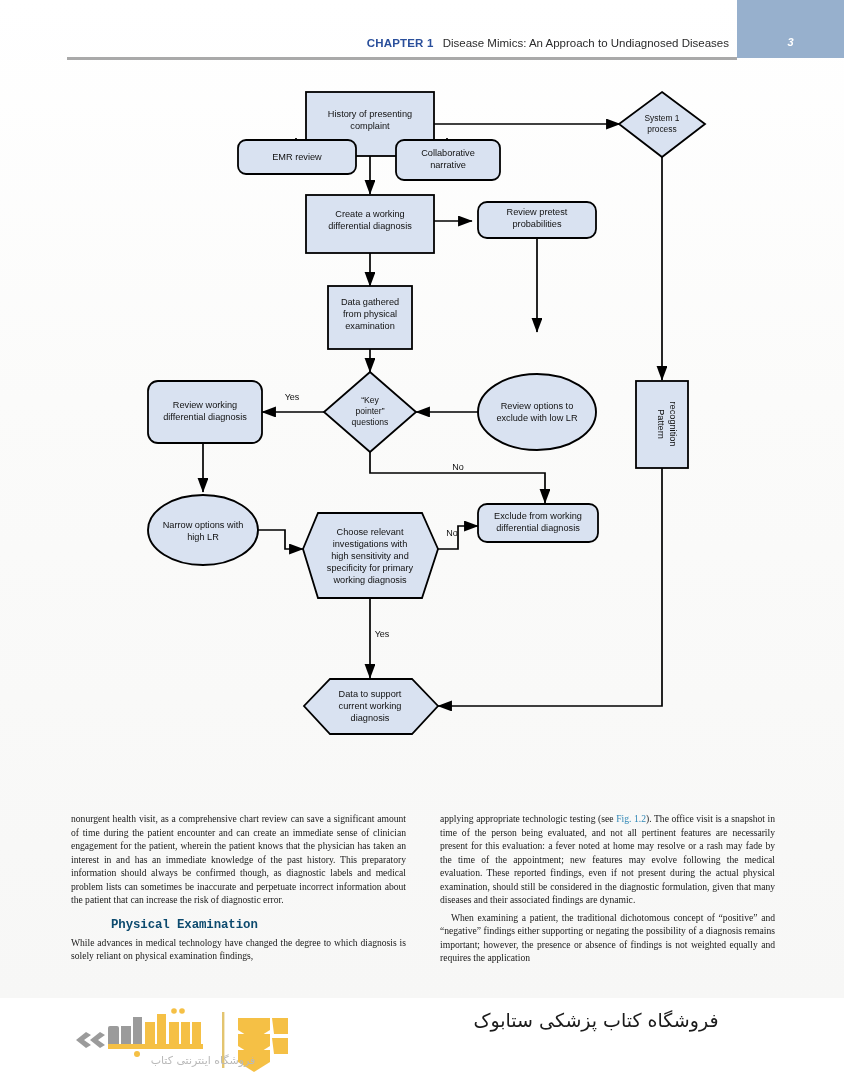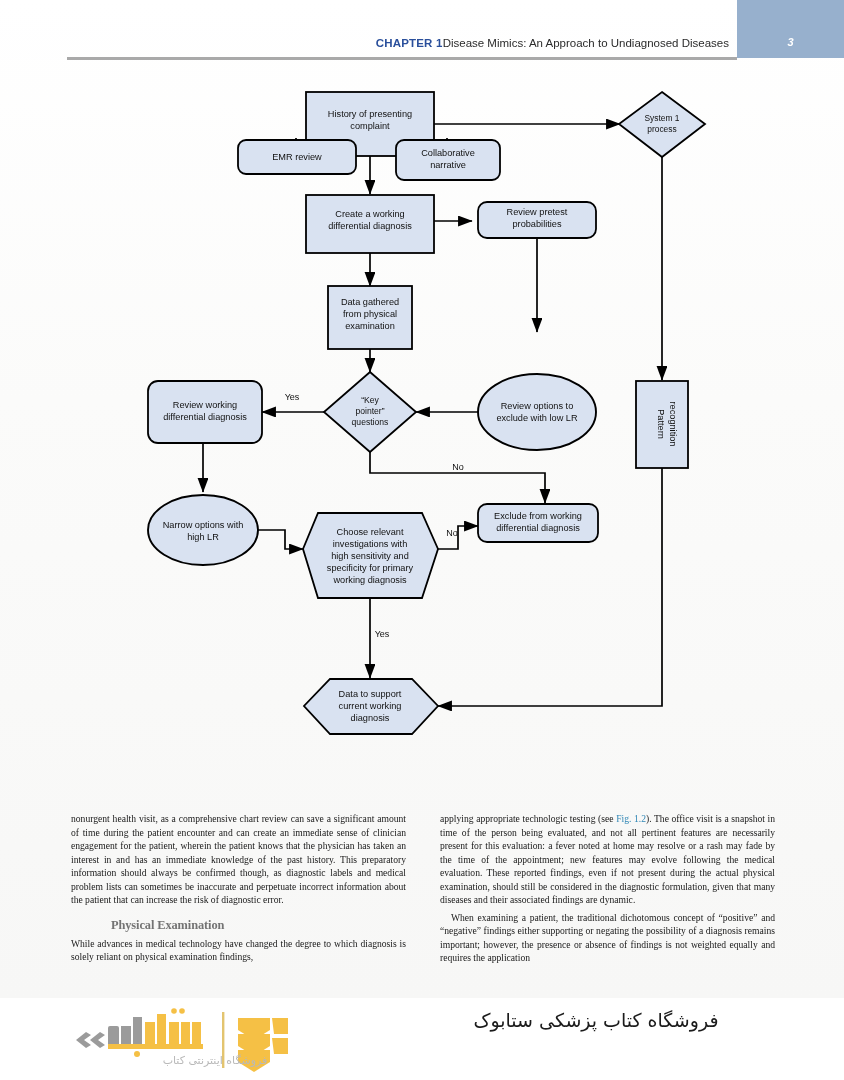--- a/index.html
+++ b/index.html
@@ -38,20 +38,21 @@
     font-size:11px; font-weight:bold; font-style:italic;
   }
   #running-head {
     position:absolute; right:115px; top:37px;
     white-space:nowrap;
     font-family:"Liberation Sans", sans-serif;
     font-size:11.5px; color:#2b2b2b;
   }
   #running-head .chap {
     color:#2a4f9b; font-weight:bold; letter-spacing:.2px;
+    margin-right:9px;
   }
   #header-rule {
     position:absolute; left:67px; top:57px; width:670px; height:2.5px;
     background:#a9a9a9;
   }
 
   
   #figure { position:absolute; left:0; top:78px; width:720px; height:680px; }
   #flow { position:absolute; left:0; top:0; width:844px; height:680px; }
 
@@ -74,22 +75,22 @@
     margin:4px;
     font-family:"Liberation Serif", serif;
     font-size:9.6px; line-height:13.5px;
     color:#181818; text-align:justify;
     text-justify:inter-word;
     hyphens:manual;
   }
   .col p.indent { text-indent:11px; }
   h2.sect {
     margin:11px 0 2px 0;
-    font-family:Liberation Serif, serif;
-    font-size:12.4px; font-weight:bold; color:#737373;
+    font-family:Liberation Mono, monospace;
+    font-size:12.4px; font-weight:bold; color:#0c4a6e;
     letter-spacing:-0.1px;
     padding-left:44px;
   }
   .inline-link { color:#2f86b5; }
 
   
   #footer {
     position:absolute; left:0; top:998px; width:844px; height:82px;
     background:#ffffff;
   }
@@ -106,21 +107,21 @@
     font-size:19px; color:#1b1b1b; direction:rtl;
     line-height:28px; white-space:nowrap;
   }
   #wm-url {
     font-family:"Liberation Sans", sans-serif;
     font-size:26px; font-weight:bold; color:#1b1b1b;
     letter-spacing:3.0px; line-height:34px; white-space:nowrap;
   }
   #wm-url .amber { color:#f5b921; }
   #wm-sub {
-    position:absolute; left:12px; top:50px; width:258px;
+    position:absolute; left:0; top:50px; width:258px;
     text-align:center;
     font-family:"DejaVu Sans", sans-serif;
     font-size:11px; color:#b9b9b9; direction:rtl;
   }
 </style>
 </head>
 <body>
 
 <div id="page">
 

